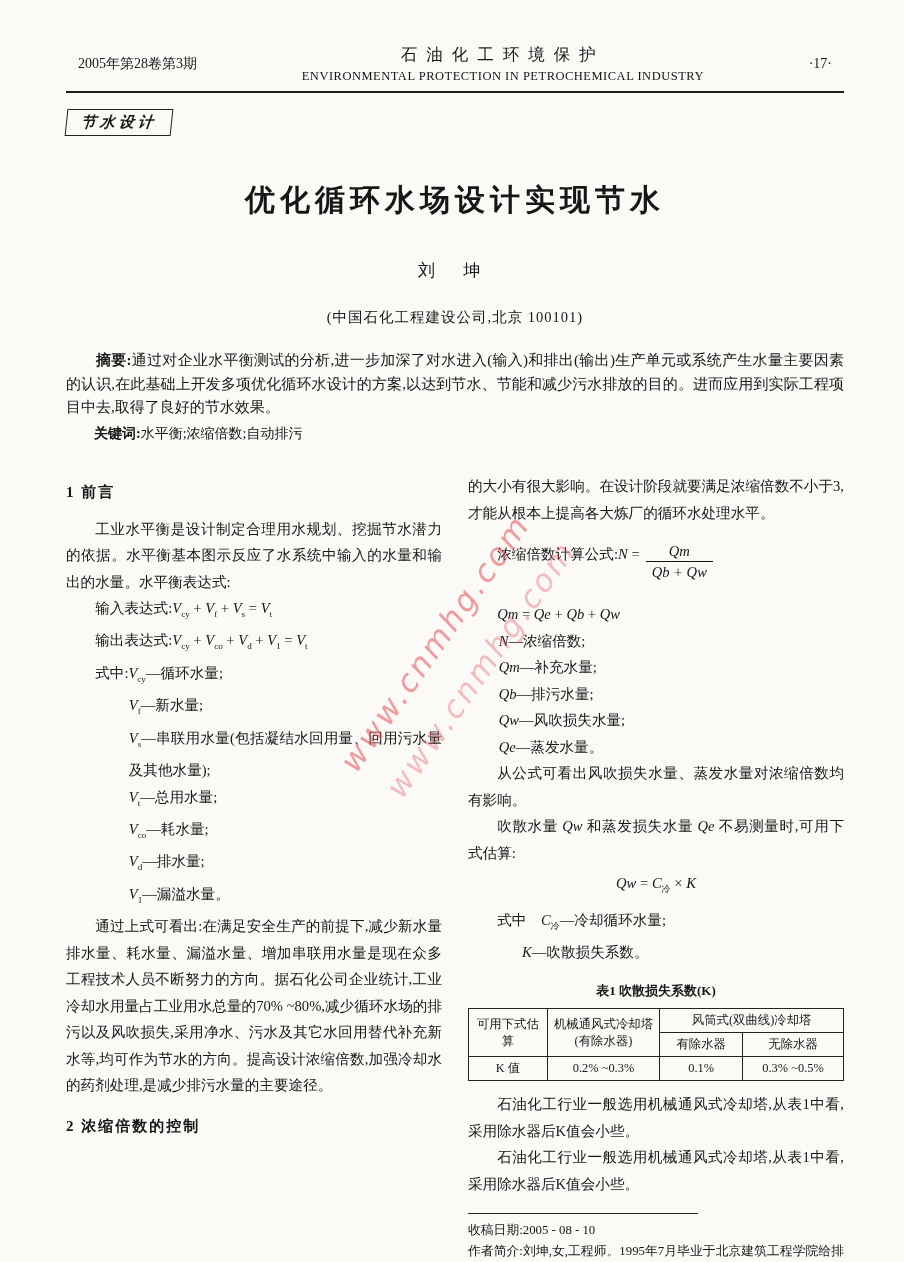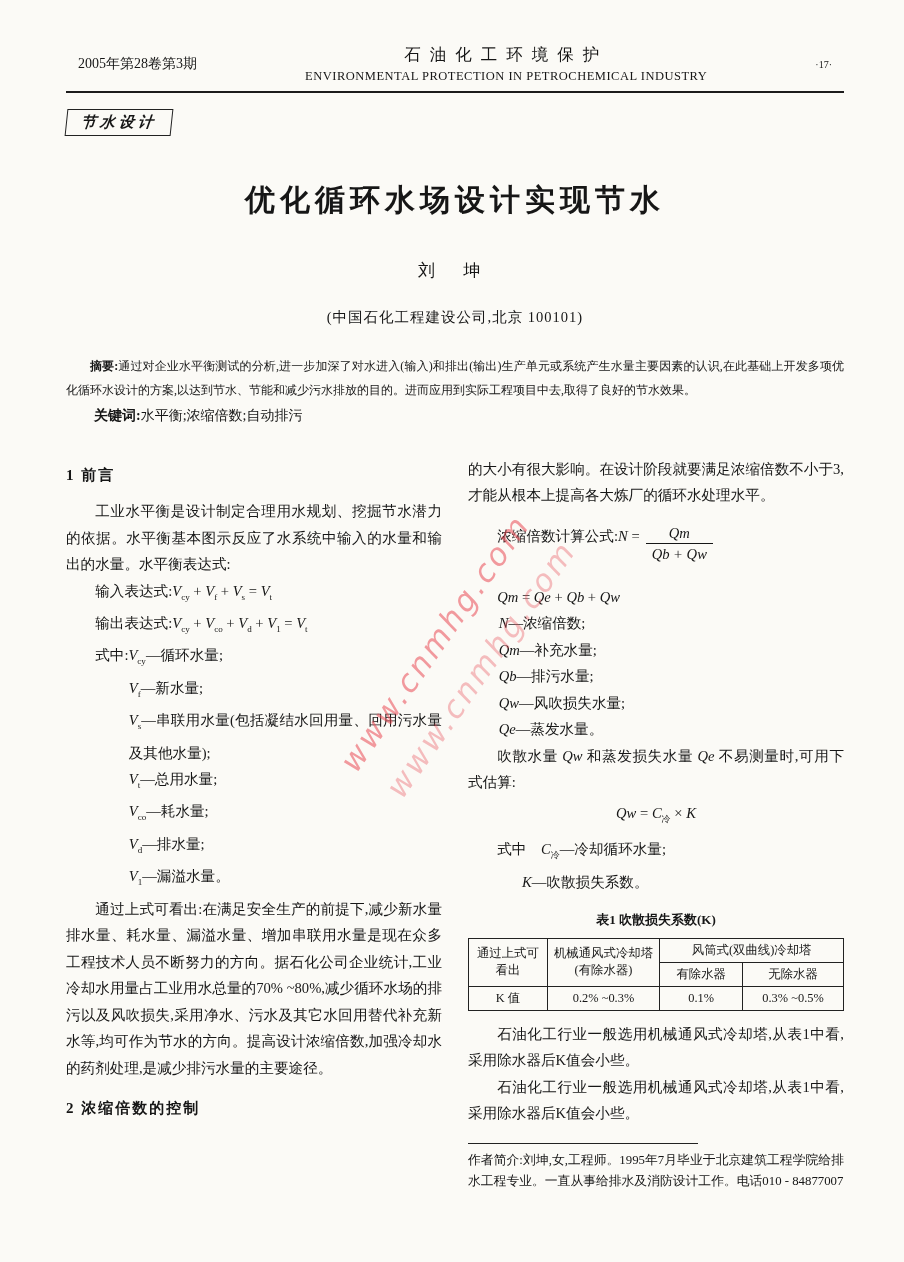--- a/index.html
+++ b/index.html
@@ -9,33 +9,33 @@
     background:#fbfaf6; color:#161616;
     font-family:"Liberation Serif","DejaVu Serif",serif;
     padding:44px 60px 0 66px;
   }
   
   .hdr-row { display:flex; align-items:center; justify-content:space-between; padding:0 12px; }
   .issue { font-size:14px; white-space:nowrap; }
   .jwrap { text-align:center; flex:1; padding:0 10px; }
   .jcn { font-size:16.5px; letter-spacing:9px; font-weight:normal; }
   .jen { font-size:12.5px; letter-spacing:.5px; margin-top:3px; }
-  .pageno { font-size:10px; white-space:nowrap; }
+  .pageno { font-size:14px; white-space:nowrap; }
   .hdr-rule { border-bottom:2px solid #1c1c1c; margin-top:7px; }
   
   .tagbox {
     display:inline-block; margin-top:16px; border:1.5px solid #222;
     padding:3px 14px; font-size:15px; font-weight:bold; font-style:italic;
     letter-spacing:4px; transform:skewX(-6deg);
   }
   .title { margin:44px 0 0; text-align:center; font-size:30px; font-weight:bold; letter-spacing:5px; }
   .author { margin-top:38px; text-align:center; font-size:17px; letter-spacing:12px; }
   .affil { margin-top:26px; text-align:center; font-size:14.5px; letter-spacing:1px; }
   
-  .abstract { margin:28px 0 0; font-size:12px; line-height:23.5px; text-align:justify; text-indent:2em; }
+  .abstract { margin:22px 0 0; font-size:15px; line-height:23.5px; text-align:justify; text-indent:2em; }
   .keywords { margin:2px 0 0; font-size:14px; line-height:23.5px; text-indent:2em; }
   .lbl { font-weight:bold; }
   
   .cols { display:flex; gap:26px; margin-top:28px; }
   .col { flex:1; min-width:0; font-size:14.6px; line-height:26.5px; text-align:justify; }
   .sect { font-weight:bold; font-size:15px; margin:6px 0 10px; letter-spacing:2px; }
   .sect2 { margin-top:14px; }
   .para { margin:0; text-indent:2em; }
   .cont { margin:0; text-indent:0; }
   .fline { margin:0; text-indent:2em; }
@@ -125,50 +125,52 @@
           <span class="num">Qm</span>
           <span class="den">Qb + Qw</span>
         </span>
       </p>
       <p class="fline"><i>Qm</i> = <i>Qe</i> + <i>Qb</i> + <i>Qw</i></p>
       <p class="defs-r"><i>N</i>—浓缩倍数;</p>
       <p class="defs-r"><i>Qm</i>—补充水量;</p>
       <p class="defs-r"><i>Qb</i>—排污水量;</p>
       <p class="defs-r"><i>Qw</i>—风吹损失水量;</p>
       <p class="defs-r"><i>Qe</i>—蒸发水量。</p>
+      <p class="para">从公式可看出风吹损失水量、蒸发水量对浓缩倍数均有影响。</p>
       <p class="para">吹散水量 <i>Qw</i> 和蒸发损失水量 <i>Qe</i> 不易测量时,可用下式估算:</p>
       <p class="center-formula"><i>Qw</i> = <i>C</i><sub>冷</sub> × <i>K</i></p>
       <p class="fline">式中　<i>C</i><sub>冷</sub>—冷却循环水量;</p>
       <p class="kdef"><i>K</i>—吹散损失系数。</p>
 
       <div class="tcaption">表1  吹散损失系数(K)</div>
       <table class="ktab">
         <tbody>
             <tr>
-          <th class="c1" rowspan="2">通过上式可看出</th>
+          <th class="c1" rowspan="2">可用下式估算</th>
           <th class="c2" rowspan="2">机械通风式冷却塔(有除水器)</th>
           <th colspan="2">风筒式(双曲线)冷却塔</th>
         </tr>
         <tr>
           <th>有除水器</th>
           <th>无除水器</th>
         </tr>
         <tr>
           <td>K 值</td>
           <td>0.2% ~0.3%</td>
           <td>0.1%</td>
           <td>0.3% ~0.5%</td>
         </tr>
       </tbody>
         </table>
 
       <p class="para" style="margin-top:10px">石油化工行业一般选用机械通风式冷却塔,从表1中看,采用除水器后K值会小些。</p>
       <p class="para">石油化工行业一般选用机械通风式冷却塔,从表1中看,采用除水器后K值会小些。</p>
 
       <div class="footer-rule"></div>
+      <p class="foot">收稿日期:2005 - 08 - 10</p>
       <p class="foot">作者简介:刘坤,女,工程师。1995年7月毕业于北京建筑工程学院给排水工程专业。一直从事给排水及消防设计工作。电话010 - 84877007</p>
     </div>
   </div>
 
   
   <div class="wm wm1">www.cnmhg.com</div>
   <div class="wm wm2">www.cnmhg.com</div>
 </div>
 
 </body></html>

